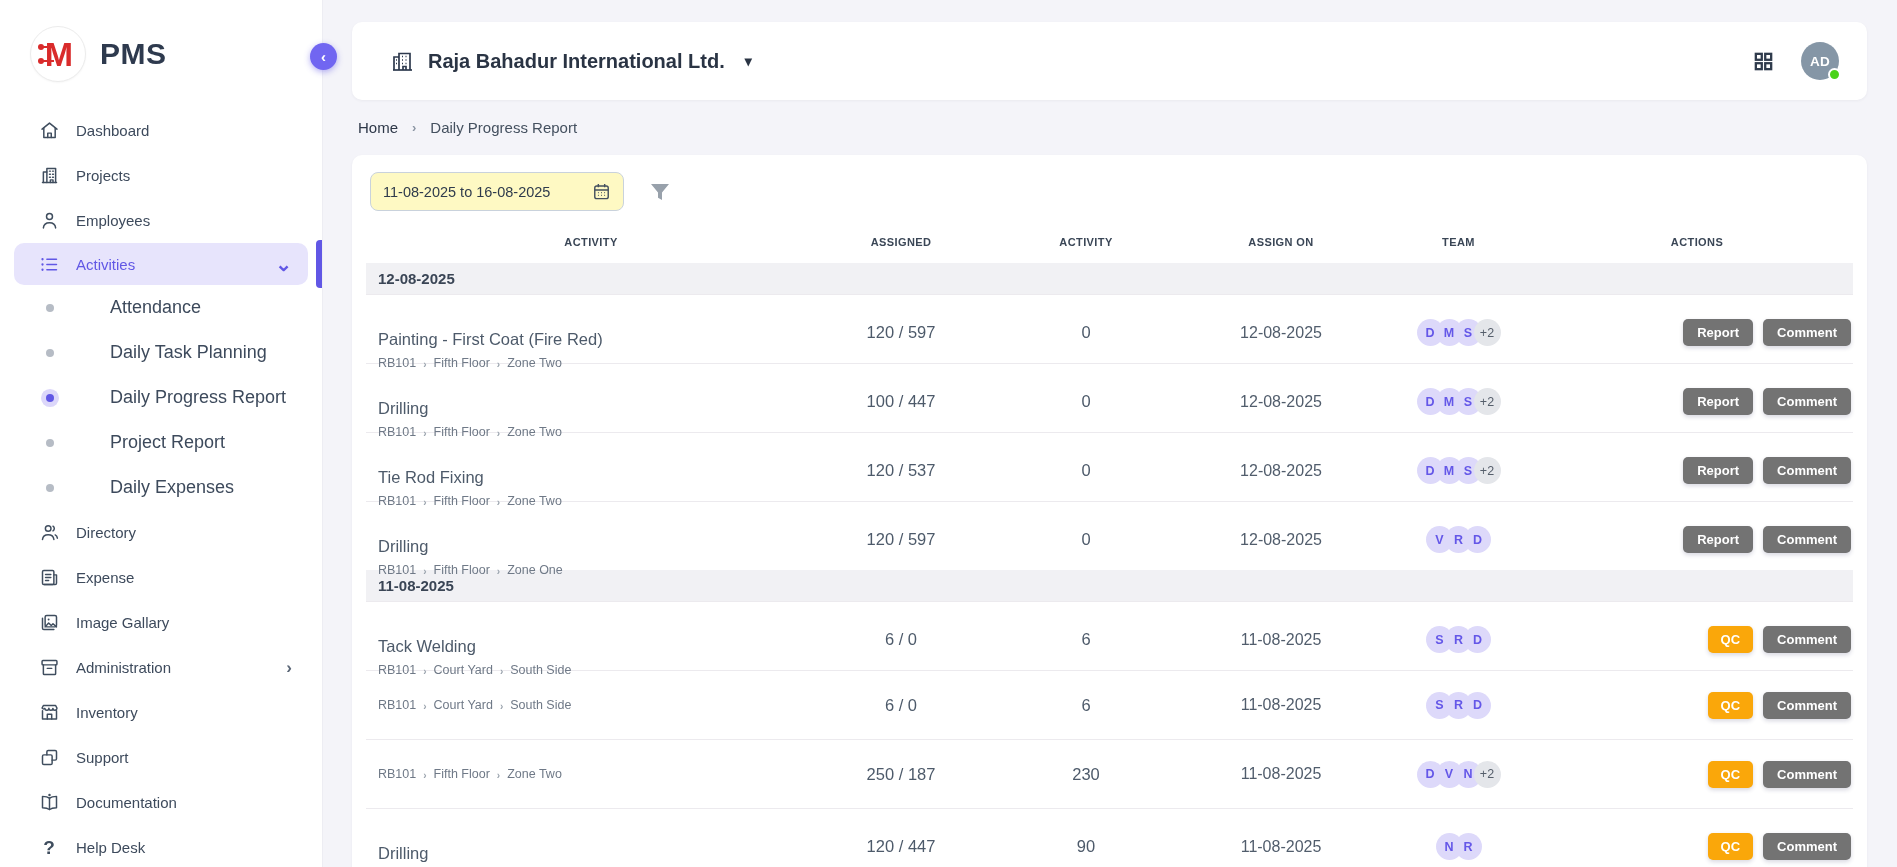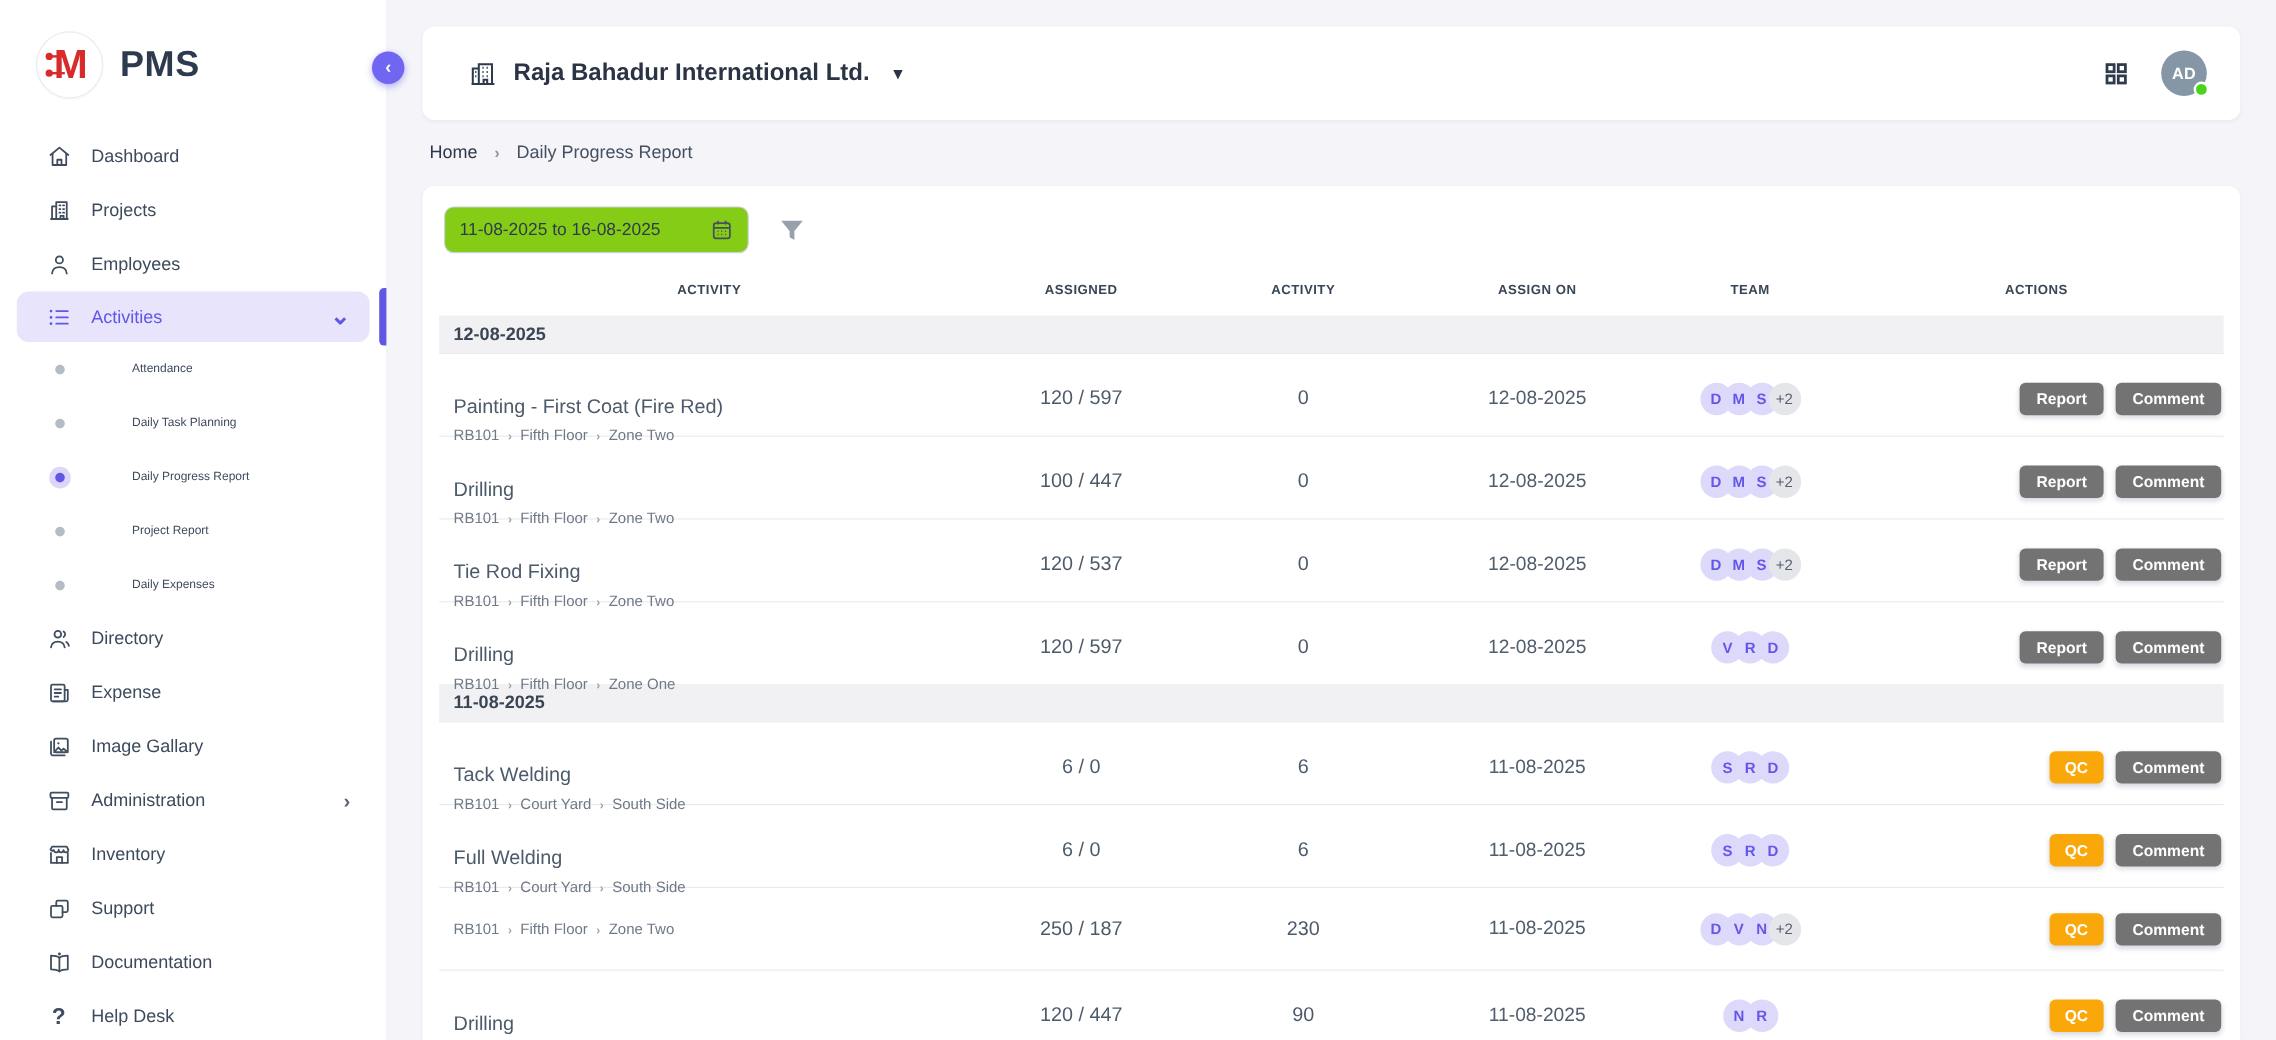--- a/index.html
+++ b/index.html
@@ -17,21 +17,21 @@
   .logo-text { font-size:30px; font-weight:700; color:#2e3a4e; letter-spacing:.5px; }
   .nav { list-style:none; padding:6px 14px 0 14px; }
   .nav li { position:relative; height:45px; display:flex; align-items:center; border-radius:10px; cursor:pointer; }
   .nav li.top { padding-left:24px; gap:16px; font-size:15px; font-weight:500; color:#3d4a5c; }
   .nav li.top .mi { width:22px; height:22px; display:flex; align-items:center; justify-content:center; color:#3f4d5e; flex:none; }
   .nav li.top .chev { margin-left:auto; margin-right:16px; color:#5b6777; font-size:13px; }
   .nav li.active-parent { background:#e7e4fc; color:#6157e5; height:42px; }
   .nav li.active-parent .mi, .nav li.active-parent .chev { color:#6157e5; }
   .nav li.active-parent .label { color:#6157e5; }
   .edge-bar { position:absolute; right:-14px; top:-3px; width:6px; height:48px; background:#6157e5; border-radius:4px 0 0 4px; }
-  .nav li.sub { padding-left:32px; gap:56px; font-size:10px; color:#3d4a5c; }
+  .nav li.sub { padding-left:32px; gap:56px; font-size:18px; color:#3d4a5c; }
   .dot { width:8px; height:8px; border-radius:50%; background:#b6bcc5; flex:none; }
   .nav li.sub.active .dot { background:#6157e5; box-shadow:0 0 0 5px #dcd7fa; }
   .nav li.sub .label { font-weight:500; }
 
   
   .collapse-btn { position:absolute; left:310px; top:43px; width:27px; height:27px; border-radius:50%; background:#7166f1; color:#fff; display:flex; align-items:center; justify-content:center; font-size:15px; font-weight:700; z-index:20; box-shadow:0 2px 6px rgba(90,80,230,.45); cursor:pointer; }
 
   
   .main { flex:1; display:flex; flex-direction:column; padding:0 30px 0 29px; height:100%; }
   .topbar { margin-top:22px; height:78px; background:#fff; border-radius:10px; box-shadow:0 1px 3px rgba(30,30,60,.05); display:flex; align-items:center; padding:0 28px 0 38px; }
@@ -44,21 +44,21 @@
   .avatar { width:38px; height:38px; border-radius:50%; background:#8596a6; color:#fff; font-size:13.5px; font-weight:700; display:flex; align-items:center; justify-content:center; position:relative; cursor:pointer; letter-spacing:.3px; }
   .status-dot { position:absolute; right:-2px; bottom:-1px; width:13px; height:13px; background:#4ad31a; border:2px solid #fff; border-radius:50%; }
 
   .breadcrumb { height:55px; display:flex; align-items:center; gap:14px; padding-left:6px; font-size:15px; }
   .bc-home { color:#2d3748; font-weight:500; cursor:pointer; }
   .bc-sep { color:#8b95a3; font-size:13px; font-weight:700; }
   .bc-current { color:#44505f; font-weight:500; }
 
   .content-card { background:#fff; border-radius:10px 10px 0 0; box-shadow:0 1px 3px rgba(30,30,60,.05); flex:1; padding:17px 14px 0 14px; overflow:hidden; }
   .filter-row { display:flex; align-items:center; gap:24px; padding-left:4px; }
-  .date-input { width:254px; height:39px; border:1px solid #c9d2dc; border-radius:8px; display:flex; align-items:center; padding:0 12px; gap:10px; cursor:pointer; background:#84cc16; }
+  .date-input { width:254px; height:39px; border:1px solid #c9d2dc; border-radius:8px; display:flex; align-items:center; padding:0 12px; gap:10px; cursor:pointer; background:#fef9c3; }
   .date-input .dtext { font-size:14.5px; color:#2f3b4c; font-weight:500; flex:1; white-space:nowrap; }
   .date-input .cal { color:#44505f; display:flex; }
   .funnel { display:flex; cursor:pointer; }
 
   
   .table { margin-top:10px; }
   .t-row { display:grid; grid-template-columns:450px 170px 200px 190px 165px 1fr; align-items:center; }
   .t-head { height:42px; }
   .t-head > div { text-align:center; font-size:11px; font-weight:700; color:#3a4656; letter-spacing:.4px; }
   .band { background:#f1f1f4; height:31px; display:flex; align-items:center; padding-left:12px; font-size:15px; font-weight:700; color:#3a4555; }
@@ -433,21 +433,20 @@
               <span class="tava">D</span>
             </div>
           </div>
           <div class="cell-actions">
             <button class="btn qc">QC</button>
             <button class="btn primary">Comment</button>
           </div>
         </div>
         <div class="t-row data-row">
           <div class="cell-activity">
-            <div class="act-title">Full Welding</div>
             <div class="act-path">
               <span>RB101</span>
               <span class="pchev">›</span>
               <span>Court Yard</span>
               <span class="pchev">›</span>
               <span>South Side</span>
             </div>
           </div>
           <div class="cell-num">6 / 0</div>
           <div class="cell-num">6</div>

